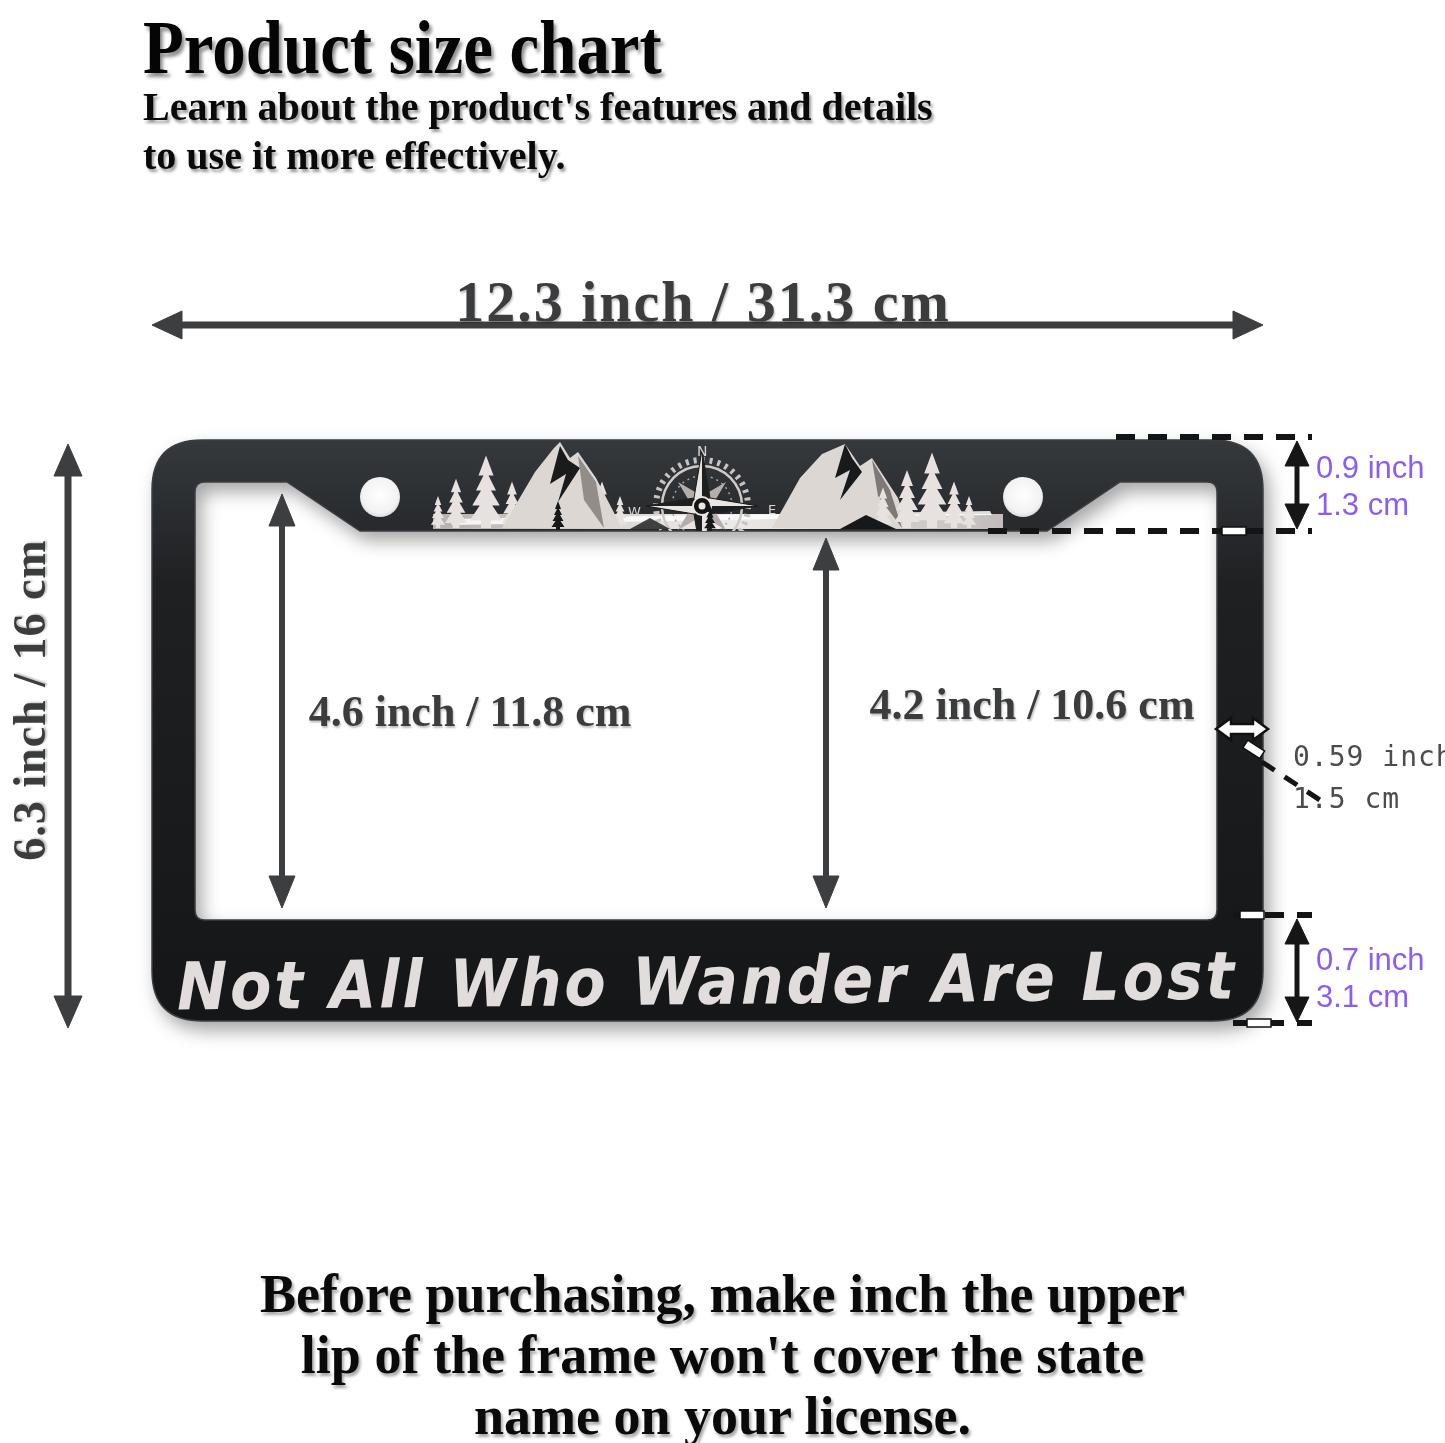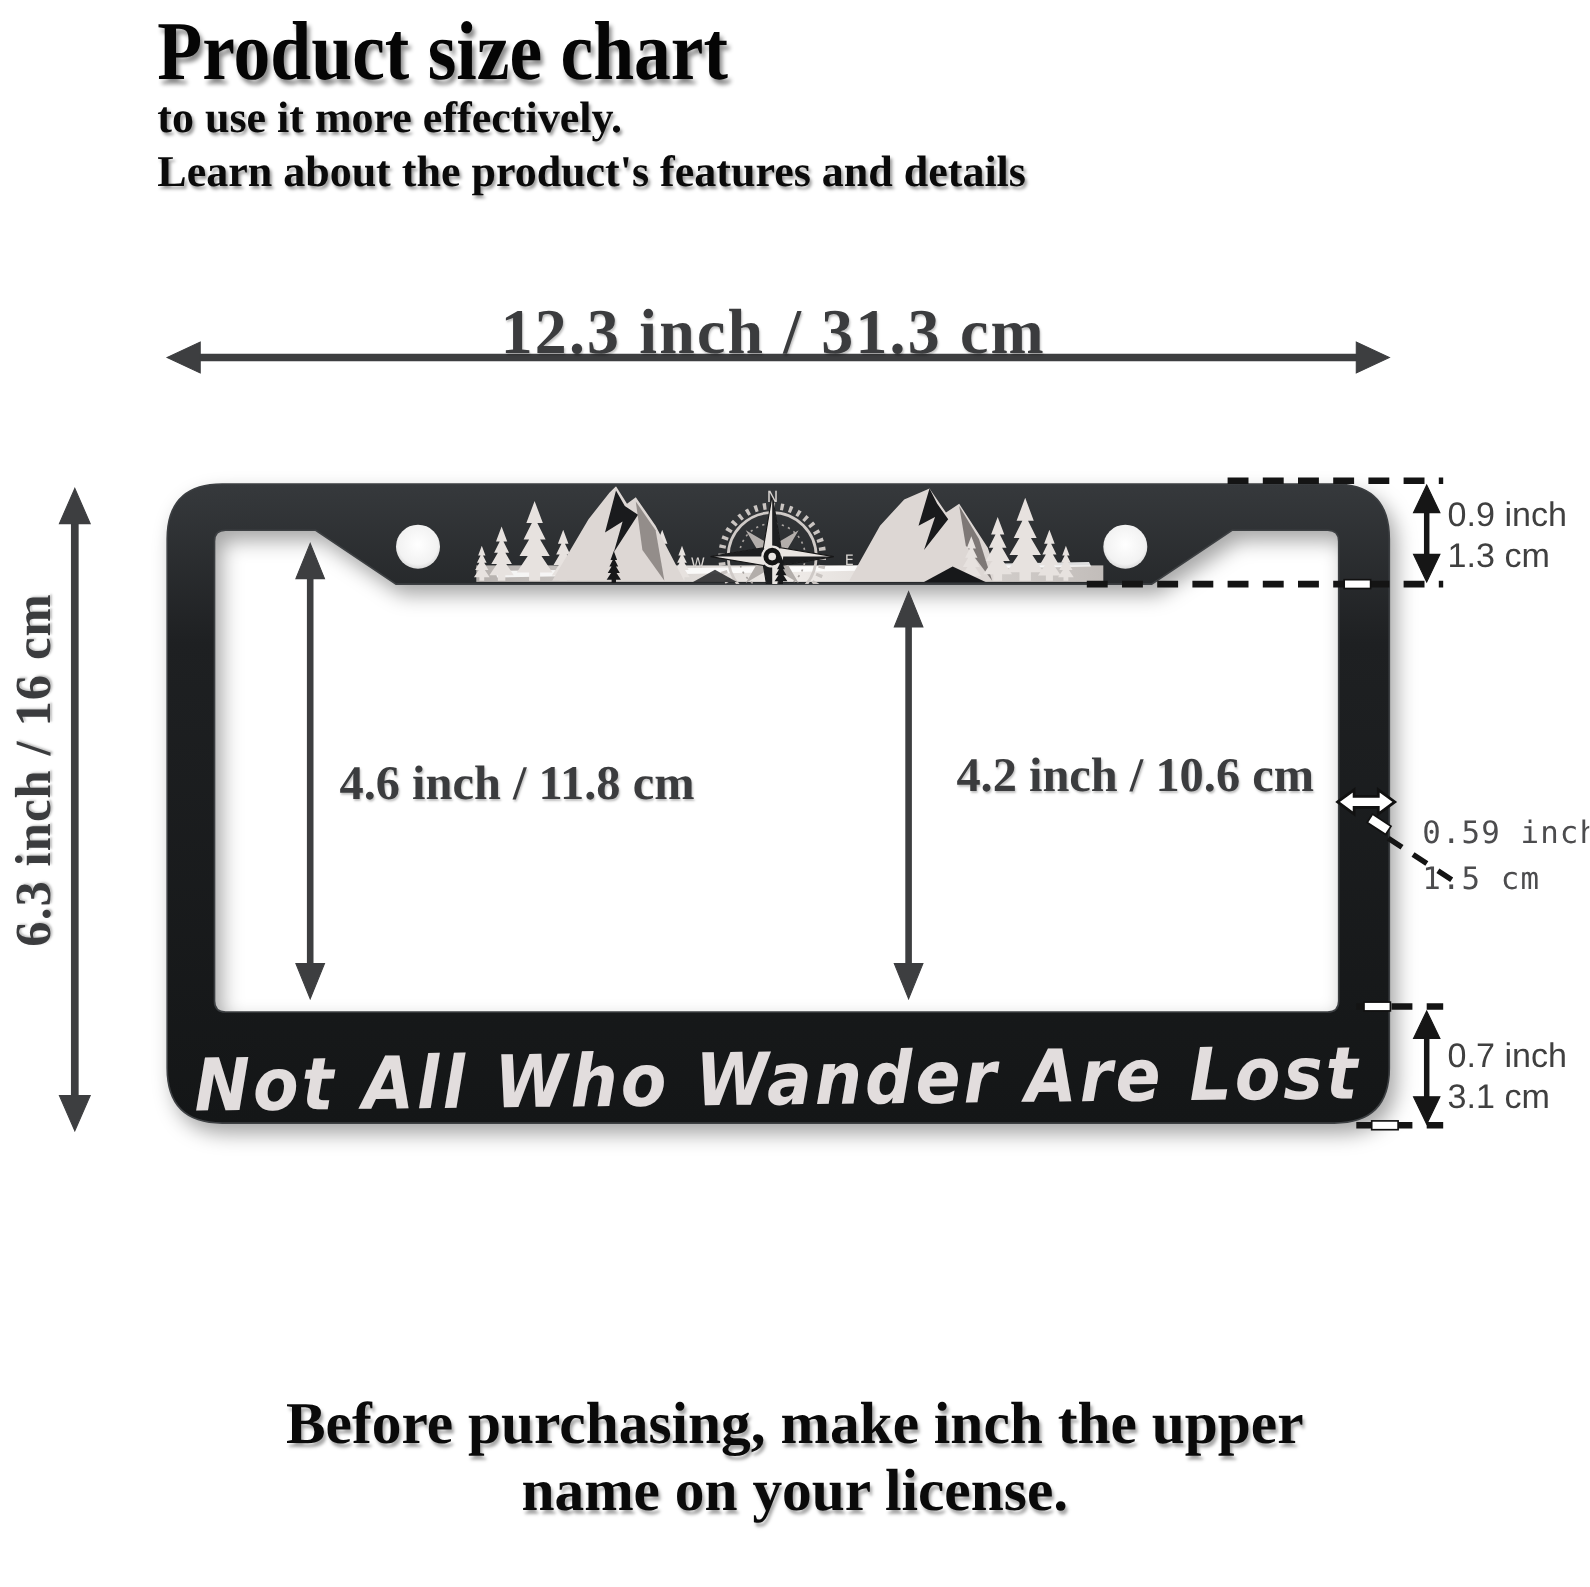--- a/index.html
+++ b/index.html
@@ -16,21 +16,21 @@
 
   
   .dim{font-weight:700;color:#3b3c3e;white-space:nowrap;text-shadow:1px 2px 2px rgba(0,0,0,.25);}
   .dim-width{left:403px;top:256px;width:600px;text-align:center;font-size:58px;letter-spacing:2px;margin-top:12px;}
   .dim-height{left:-152px;top:675px;width:360px;height:50px;text-align:center;font-size:46px;
               letter-spacing:1px;transform:rotate(-90deg);}
   .dim-46{left:270px;top:686px;width:400px;text-align:center;font-size:44px;}
   .dim-42{left:832px;top:679px;width:400px;text-align:center;font-size:44px;}
 
   
-  .lbl-sans{font-family:"Liberation Sans",sans-serif;color:#404040;font-size:31px;
+  .lbl-sans{font-family:"Liberation Sans",sans-serif;color:#8b5cf6;font-size:31px;
             line-height:37px;white-space:nowrap;}
   .lbl-09{left:1316px;top:449px;}
   .lbl-12{left:1316px;top:941px;}
   .lbl-059{left:1293px;top:736px;font-family:"DejaVu Sans Mono",monospace;color:#4c4c4e;
            font-size:28px;line-height:42px;letter-spacing:1px;white-space:nowrap;}
 
   
   .banner{left:104px;top:1136px;width:1242px;height:100px;border-radius:50px;
           background:linear-gradient(180deg,#55c9e7 0%,#29aed7 45%,#1f9fc9 100%);
           box-shadow:7px 9px 9px rgba(0,0,0,.38);}
@@ -48,22 +48,22 @@
           fill:#e2dddd;letter-spacing:3px;}
   .compass-letter{font-family:"DejaVu Sans",sans-serif;fill:#d8d4d1;}
 </style>
 </head>
 <body>
 
 <div id="canvas">
 
   <div class="abs title">Product size chart</div>
   <div class="abs subtitle">
+    <div>Learn about the product's features and details</div>
     <div>to use it more effectively.</div>
-    <div>Learn about the product's features and details</div>
   </div>
 
   <svg id="frame-svg" width="1115" height="584" viewBox="0 0 1115 584">
     <defs>
       <linearGradient id="frameGrad" x1="0" y1="0" x2="0" y2="1">
         <stop offset="0" stop-color="#36393c"></stop>
         <stop offset="0.25" stop-color="#1e2022"></stop>
         <stop offset="1" stop-color="#141617"></stop>
       </linearGradient>
       <linearGradient id="bandGrad" x1="0" y1="0" x2="1" y2="0">
@@ -221,16 +221,17 @@
     <div>1.5 cm</div>
   </div>
   <div class="abs lbl-sans lbl-12">
     <div>0.7 inch</div>
     <div>3.1 cm</div>
   </div>
 
 
   <div class="abs footer">
     <div>Before purchasing, make inch the upper</div>
+    <div>lip of the frame won't cover the state</div>
     <div>name on your license.</div>
   </div>
 
 </div>
 
 </body></html>

